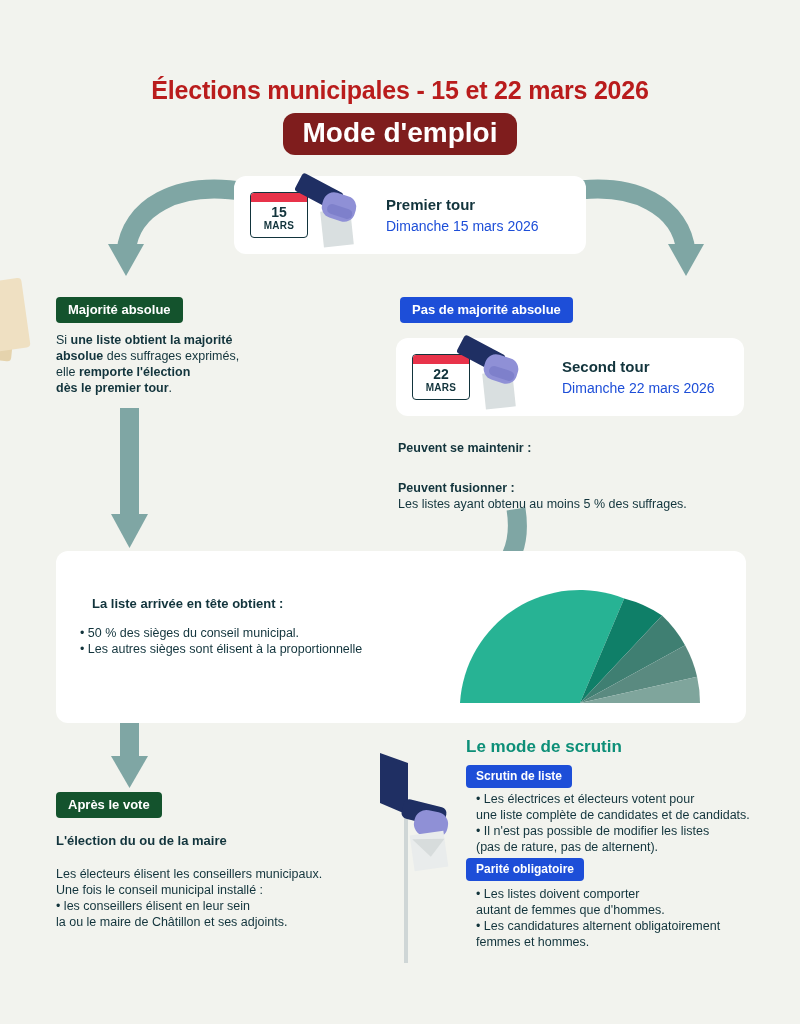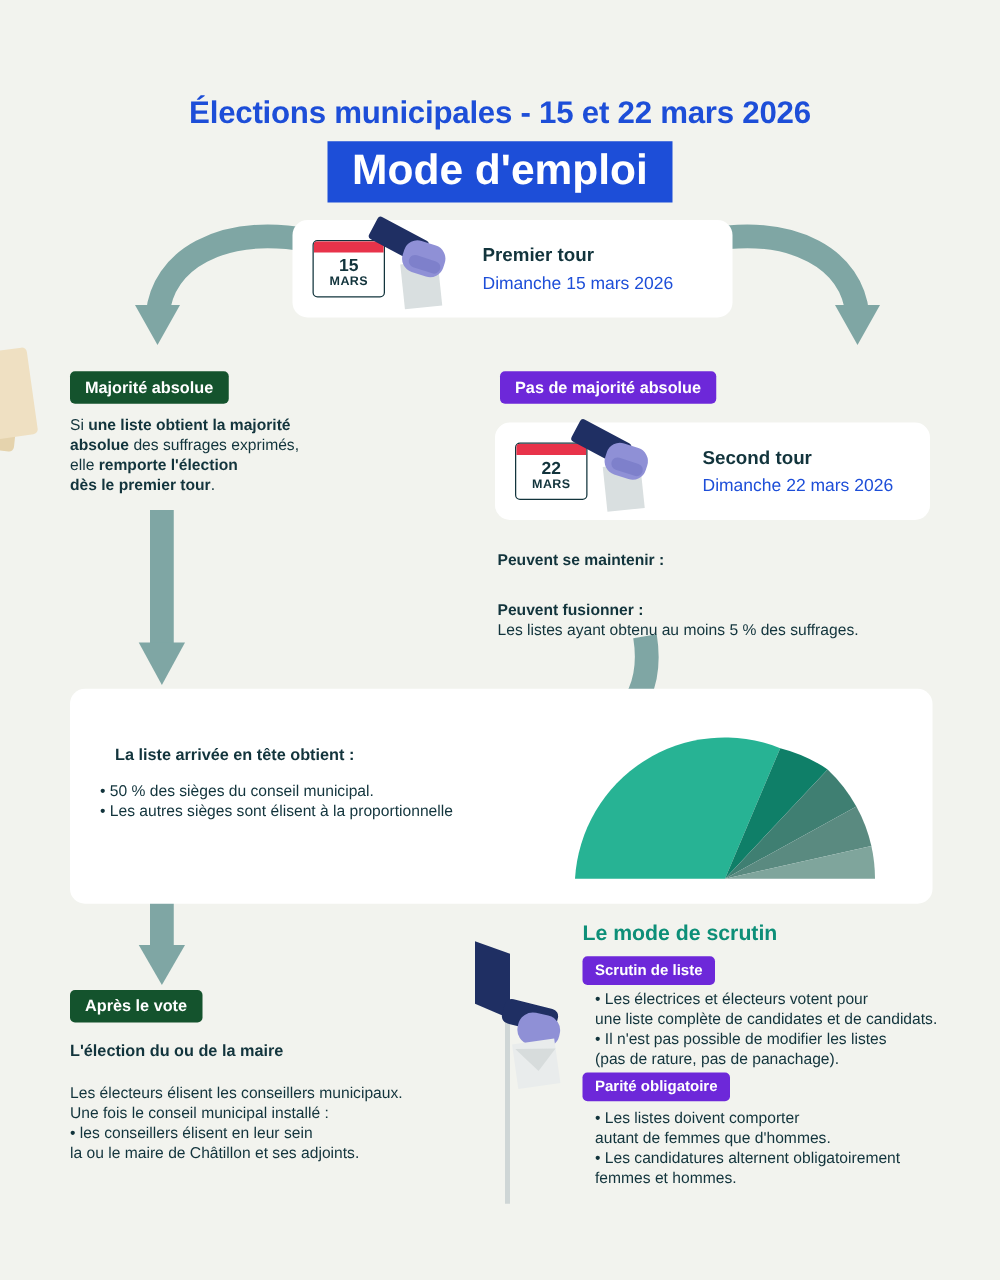--- a/index.html
+++ b/index.html
@@ -31,34 +31,34 @@
     background: #e5d3ad;
     border-radius: 4px;
     transform: rotate(6deg);
   }
 
   
   .title {
     position: absolute; top: 76px; left: 0; width: 800px;
     text-align: center;
     font-size: 25px; font-weight: bold;
-    color: #1d4ed8;
+    color: #b91c1c;
     letter-spacing: -0.2px;
   }
   .subtitle-wrap {
     position: absolute; top: 113px; left: 0; width: 800px;
     text-align: center;
   }
   .subtitle {
     display: inline-block;
-    background: #1d4ed8;
+    background: #7f1d1d;
     color: #ffffff;
-    font-size: 34px; font-weight: bold;
+    font-size: 28px; font-weight: bold;
     padding: 4px 20px 6px 20px;
-    border-radius: 0;
+    border-radius: 12px;
   }
 
   
   .card {
     position: absolute;
     background: #ffffff;
     border-radius: 12px;
   }
   .card-tour1 { left: 234px; top: 176px; width: 352px; height: 78px; }
   .card-tour2 { left: 396px; top: 338px; width: 348px; height: 78px; }
@@ -117,21 +117,21 @@
   }
   .fingers:after {
     content: ""; position: absolute;
     left: 6px; top: 12px; width: 26px; height: 10px;
     background: #7e80cb; border-radius: 6px;
   }
 
   
   .pill {
     position: absolute;
-    background: #6d28d9;
+    background: #1d4ed8;
     color: #ffffff;
     font-size: 13px; font-weight: bold;
     padding: 5px 12px 6px 12px;
     border-radius: 4px;
     white-space: nowrap;
   }
   .pill-teal { background: #14532d; }
 
   
   .txt {
@@ -289,21 +289,21 @@
     </svg>
   </div>
 
   <div class="scrutin-title">Le mode de scrutin</div>
 
   <div class="pill" style="left:466px; top:765px; font-size:12px; padding:4px 10px 5px 10px;">Scrutin de liste</div>
   <div class="txt" style="left:476px; top:791px; width:300px;">
     <span>• Les électrices et électeurs votent pour</span><br>
     <span>  une liste complète de candidates et de candidats.</span><br>
     <span>• Il n'est pas possible de modifier les listes</span><br>
-    <span>  (pas de rature, pas de panachage).</span>
+    <span>  (pas de rature, pas de alternent).</span>
   </div>
 
   <div class="pill" style="left:466px; top:858px; font-size:12px; padding:4px 10px 5px 10px;">Parité obligatoire</div>
   <div class="txt" style="left:476px; top:886px; width:300px;">
     <span>• Les listes doivent comporter</span><br>
     <span>  autant de femmes que d'hommes.</span><br>
     <span>• Les candidatures alternent obligatoirement</span><br>
     <span>  femmes et hommes.</span>
   </div>
 

